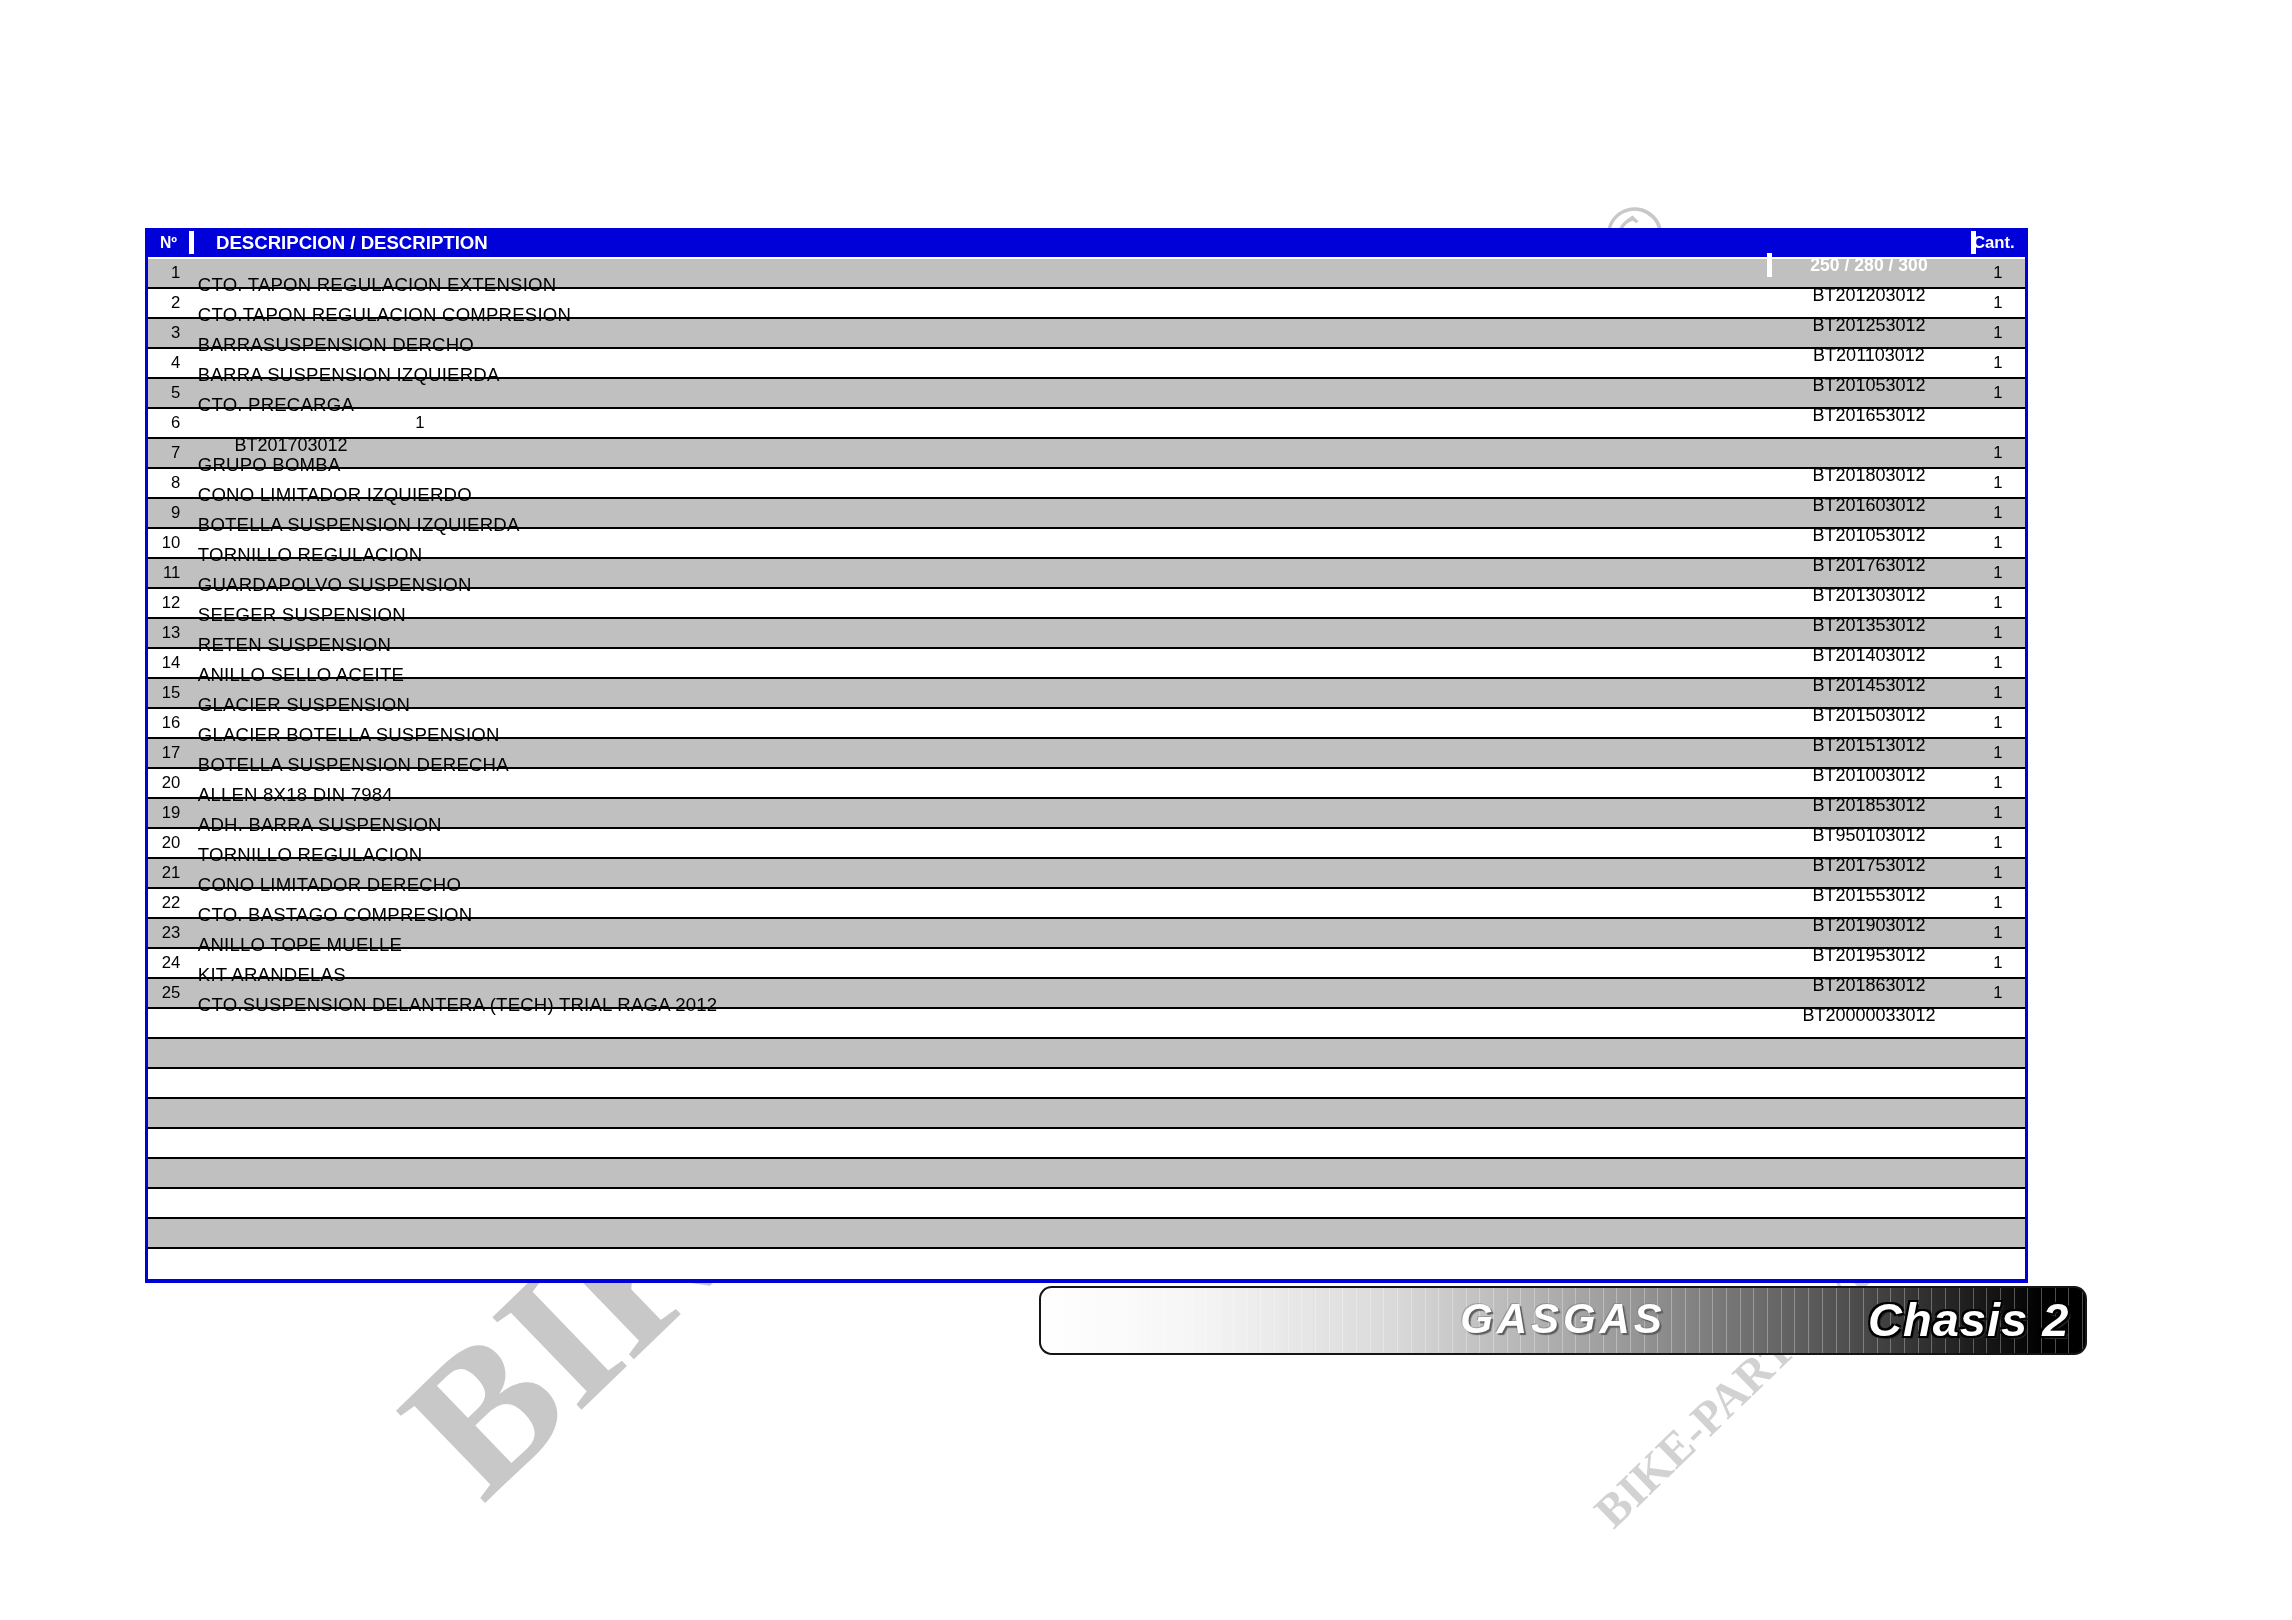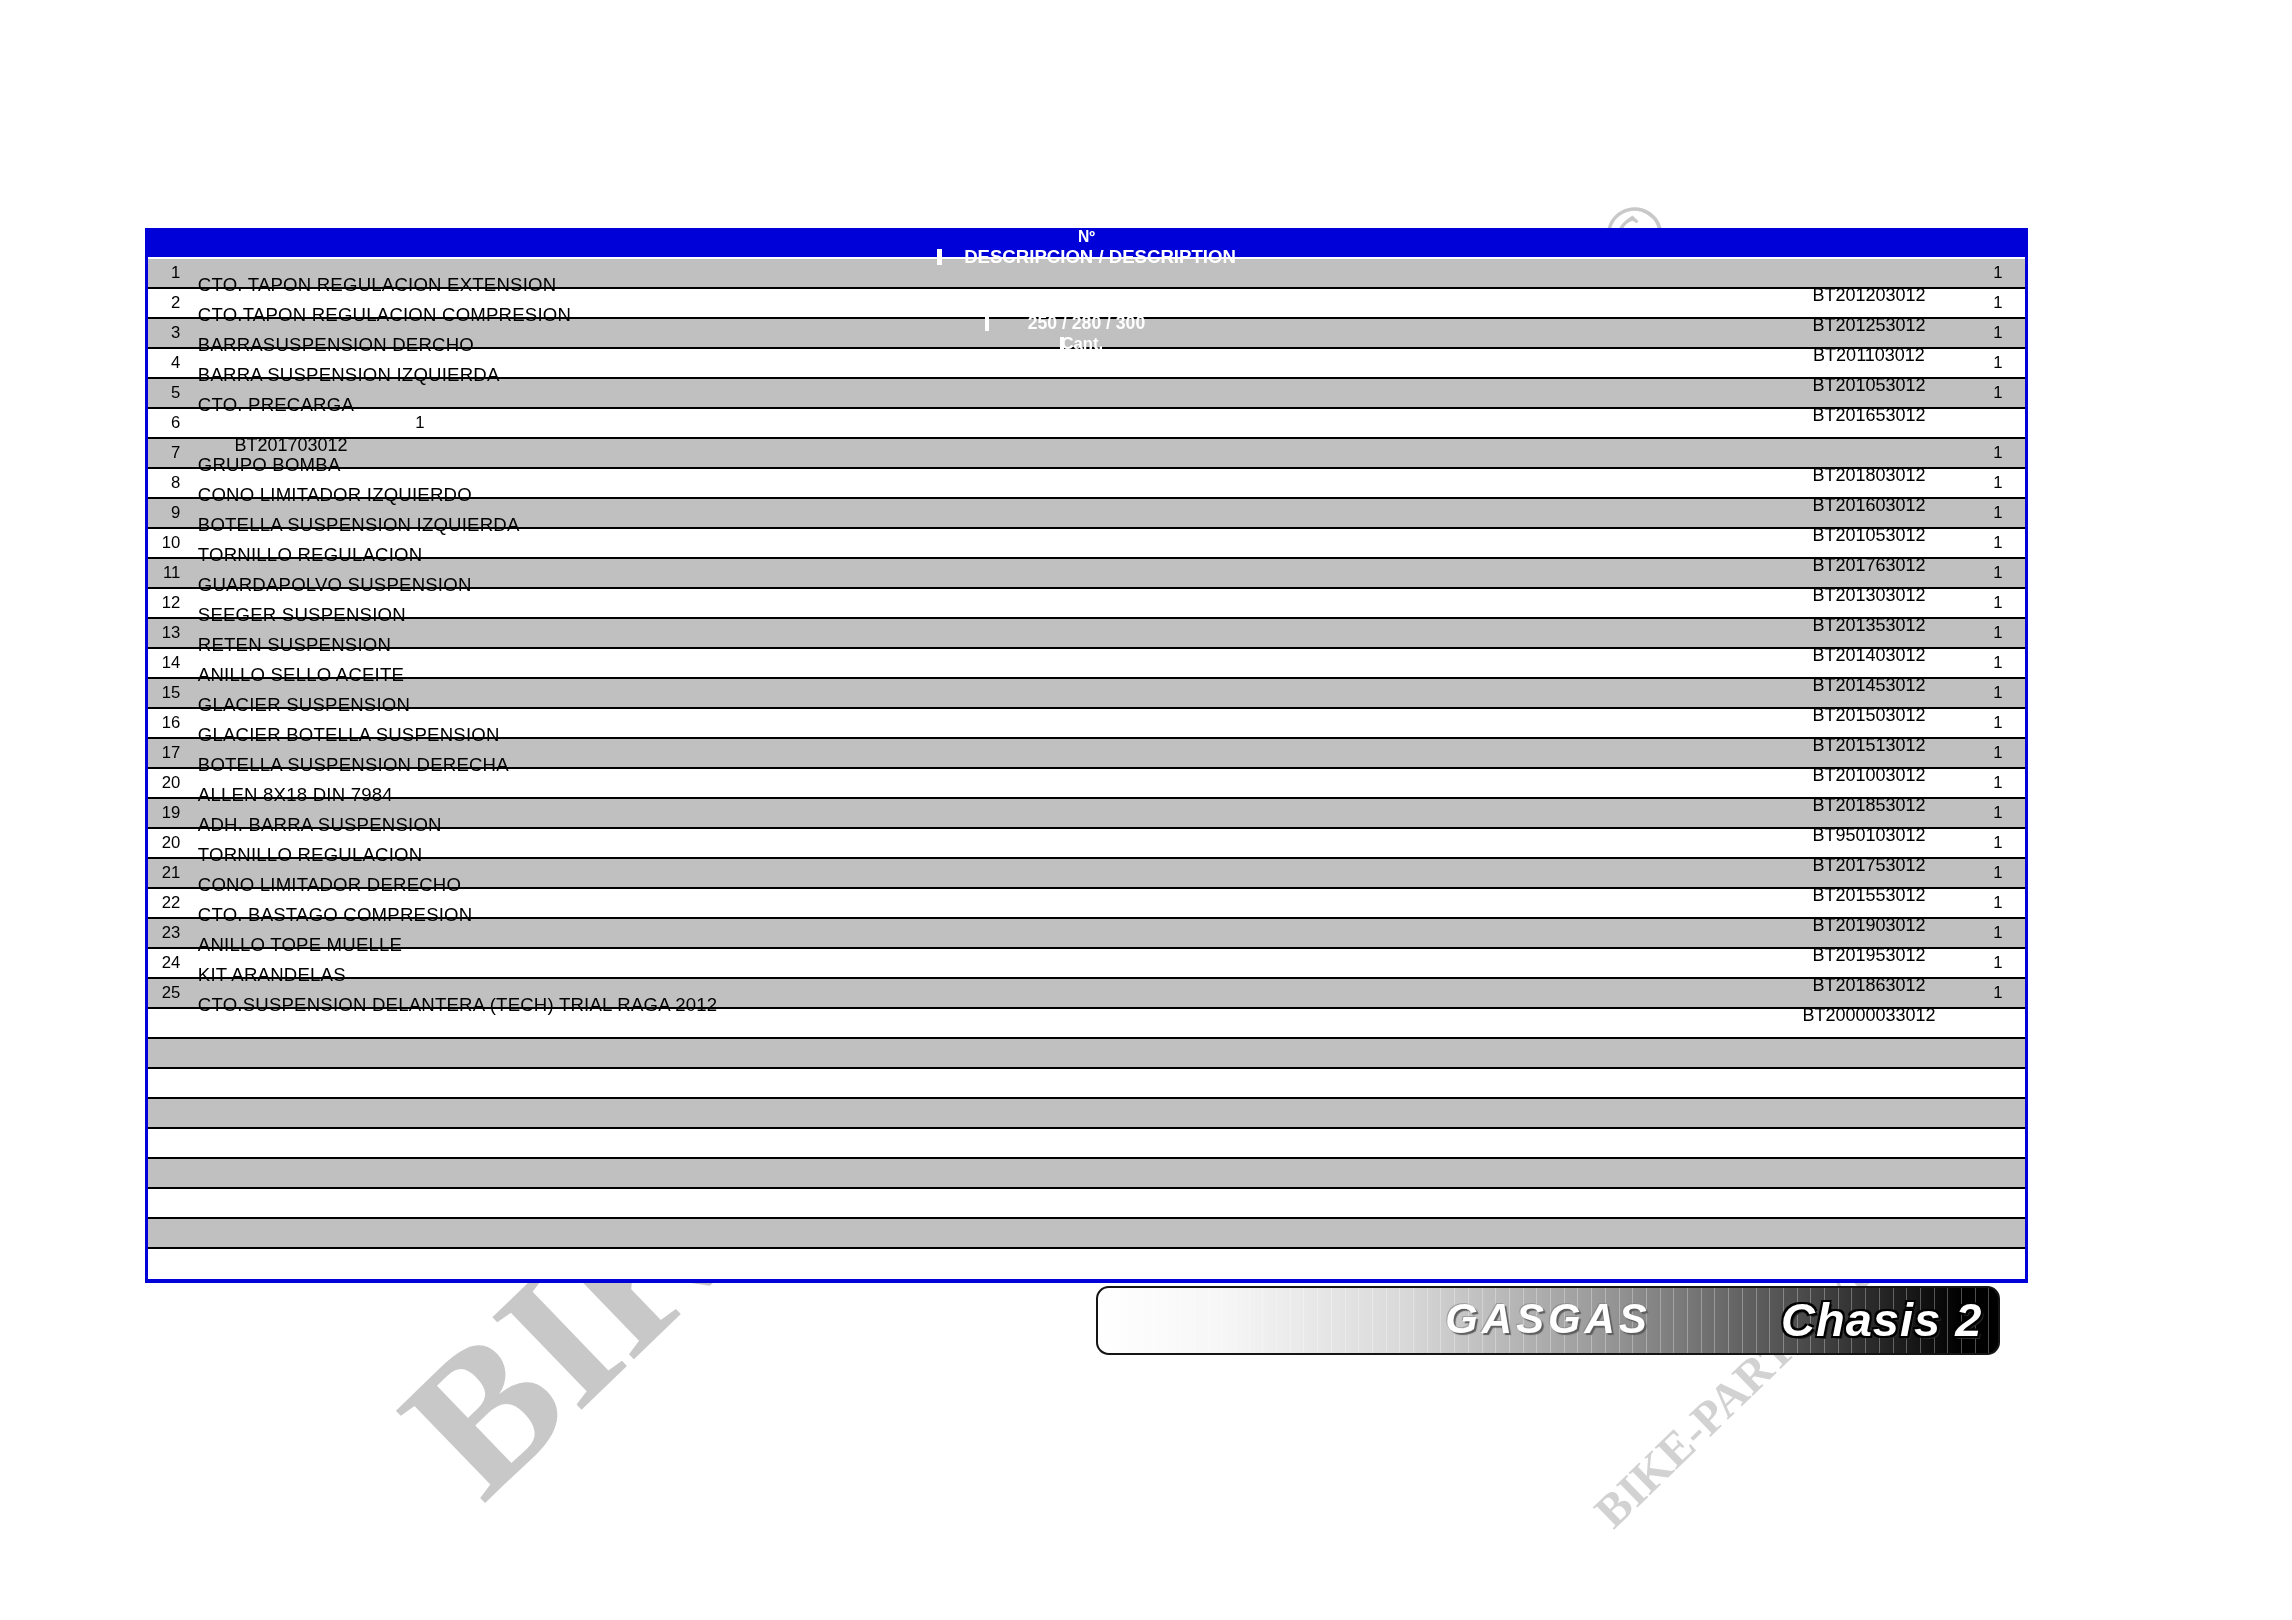--- a/index.html
+++ b/index.html
@@ -22,21 +22,20 @@
     background:#ffffff;
   }
   .thead {
     display:flex;
     height:31px;
     background:#0000D9;
     border-bottom:2px solid #ffffff;
     color:#ffffff;
     font-weight:bold;
     align-items:center;
-    flex-direction:column;
   }
   .thead .cell { position:relative; height:100%; display:flex; align-items:center; }
   .col-num  { width:41px;  justify-content:center; }
   .col-desc { flex:1;      padding-left:27px; }
   .col-part { width:204px; justify-content:center;margin-top:45px; }
   .col-qty  { width:54px;  padding-left:2px; }
   .thead .col-num  { font-size:15.7px; }
   .thead .col-desc { font-size:18.6px; }
   .thead .col-part { font-size:17.6px; }
   .thead .col-qty  { font-size:16.7px; }
@@ -58,22 +57,22 @@
   .trow.white { background:#FFFFFF; }
   .trow .col-num  { font-size:16.7px; justify-content:flex-end; padding-right:8.8px; display:flex; }
   .trow .col-desc { font-size:18.6px; padding-left:8.8px; letter-spacing:0.2px;
                     white-space:nowrap; overflow:hidden;margin-top:24px; }
   .trow .col-part { font-size:18px; display:flex; }
   .trow .col-qty  { font-size:16.7px; display:flex; justify-content:center; padding-left:0; }
 
   
   .banner {
     position:absolute;
-    left:1096px; top:1286px;
-    width:904px; height:69px;
+    left:1039px; top:1286px;
+    width:1048px; height:69px;
     border:2px solid #151515;
     border-radius:12.7px;
     background:
       repeating-linear-gradient(90deg, rgba(255,255,255,0.30) 0 1px, rgba(255,255,255,0) 1px 13.7px),
       linear-gradient(90deg, #ffffff 0%, #f6f6f6 14%, #d9d9d9 34%, #9c9c9c 55%, #4c4c4c 78%, #000000 96%);
   }
   .brand-logo {
     position:absolute; left:0; right:0; top:50%;
     transform:translateY(-54%);
     text-align:center;

